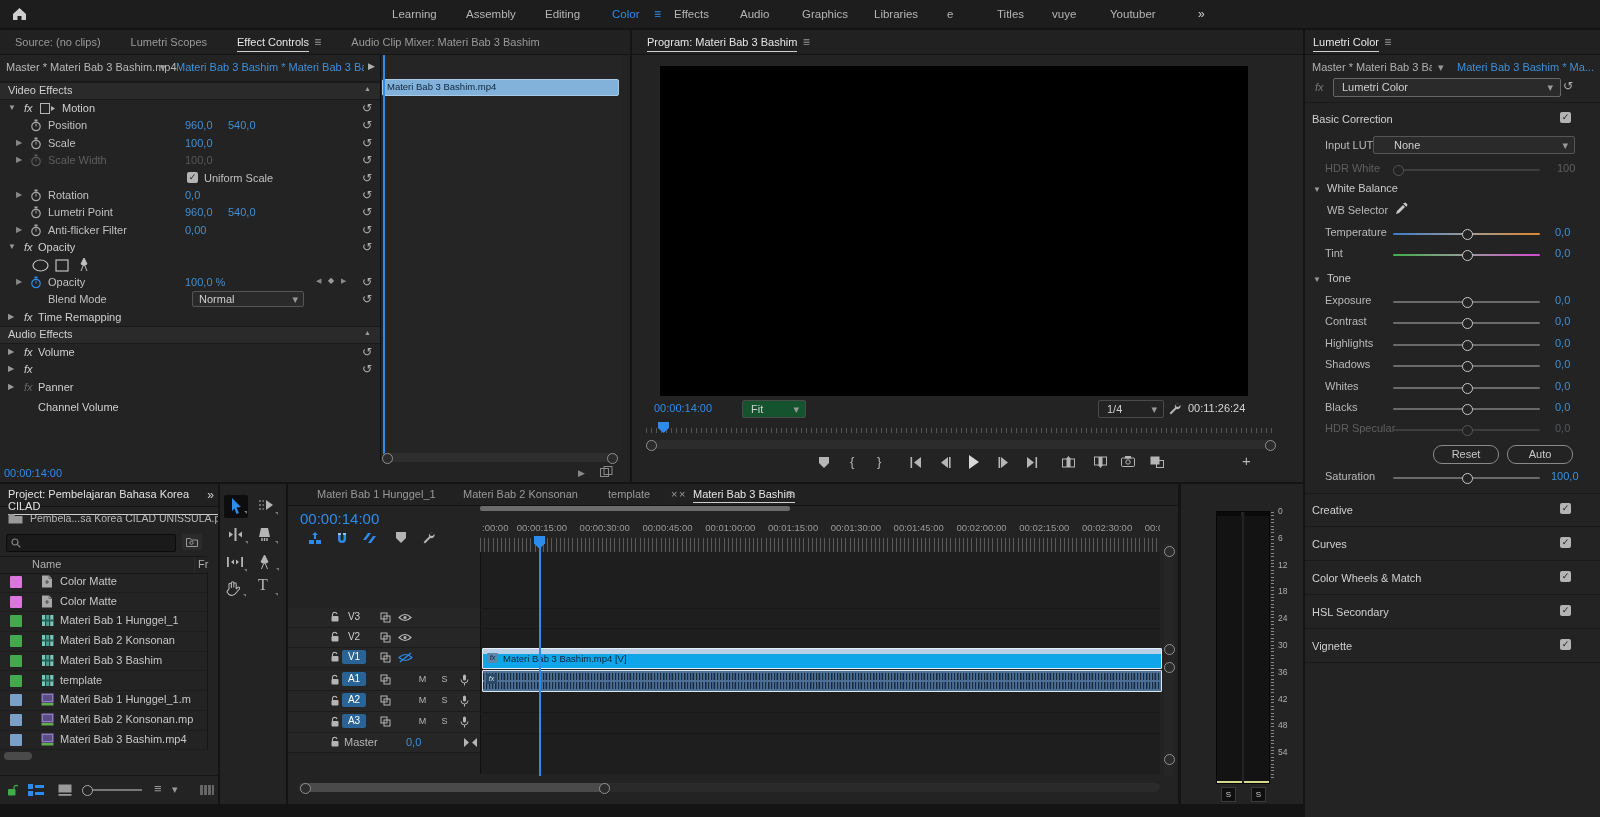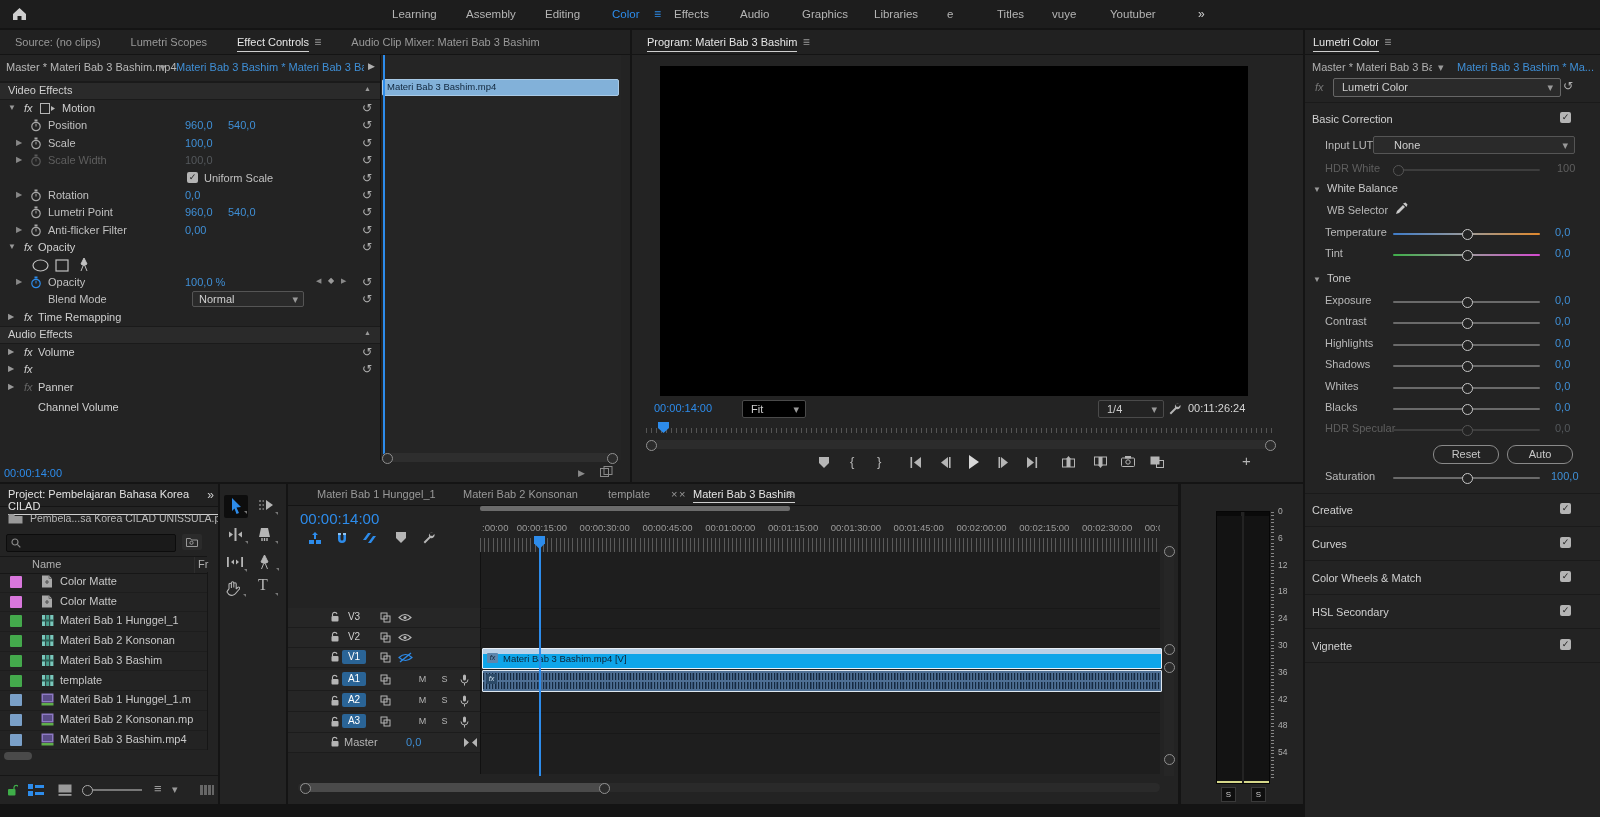--- a/index.html
+++ b/index.html
@@ -261,21 +261,21 @@
           <rect x="4" y="0.5" width="8" height="8" fill="none" stroke="#8a8a8a"></rect>
         </svg>
       </div>
     </div>
   <div class="panel" id="program-panel" style="left:632px;top:30px;width:671px;height:452px">
       <div class="tabrow">
         <div class="ptab active"><div class="ul" style="display: inline;">Program: Materi Bab 3 Bashim</div><div class="menu-glyph" style="display: inline;"> ≡</div></div>
       </div>
       <div style="position: absolute; left: 28px; top: 36px; width: 588px; height: 330px; background: rgb(0, 0, 0);"></div>
       <div style="position: absolute; left: 22px; top: 372px; color: rgb(45, 140, 235);">00:00:14:00</div>
-      <div class="ddbox" style="left: 110px; top: 370px; width: 54px; height: 16px; line-height: 16px; padding-left: 8px; background: #000000; border-color: rgb(74, 74, 74);"><div style="display: inline;">Fit</div><div style="position: absolute; right: 6px; top: 0px; color: rgb(153, 153, 153);">▾</div></div>
+      <div class="ddbox" style="left: 110px; top: 370px; width: 54px; height: 16px; line-height: 16px; padding-left: 8px; background: #14532d; border-color: rgb(74, 74, 74);"><div style="display: inline;">Fit</div><div style="position: absolute; right: 6px; top: 0px; color: rgb(153, 153, 153);">▾</div></div>
       <div class="ddbox" style="left: 466px; top: 370px; width: 56px; height: 16px; line-height: 16px; padding-left: 8px; background: rgb(35, 35, 35); border-color: rgb(74, 74, 74);"><div style="display: inline;">1/4</div><div style="position: absolute; right: 6px; top: 0px; color: rgb(153, 153, 153);">▾</div></div>
       <div style="position: absolute; left: 536px; top: 372px;">
         <svg width="13" height="13" viewBox="0 0 13 13">
           <path d="M11 1.6 a3.1 3.1 0 0 0 -3.9 4 L1.6 11 L3 12.4 L8.4 7 a3.1 3.1 0 0 0 4-3.9 L10.4 5 L8 4.6 L7.6 2.2 Z" fill="#b5b5b5"></path>
         </svg>
       </div>
       <div style="position: absolute; left: 556px; top: 372px; color: rgb(213, 213, 213);">00:11:26:24</div>
       <div class=" tick-h" style="position: absolute; left: 14px; top: 394px; width: 630px; height: 12px; background-size: auto 5px; background-position: 0px 4px; background-repeat: repeat-x;">
         <div style="position: absolute; left: 12px; top: -2px; width: 11px; height: 11px; background: rgb(45, 140, 235); clip-path: polygon(0px 0px, 100% 0px, 100% 55%, 50% 100%, 0px 55%);"></div>
       </div>

